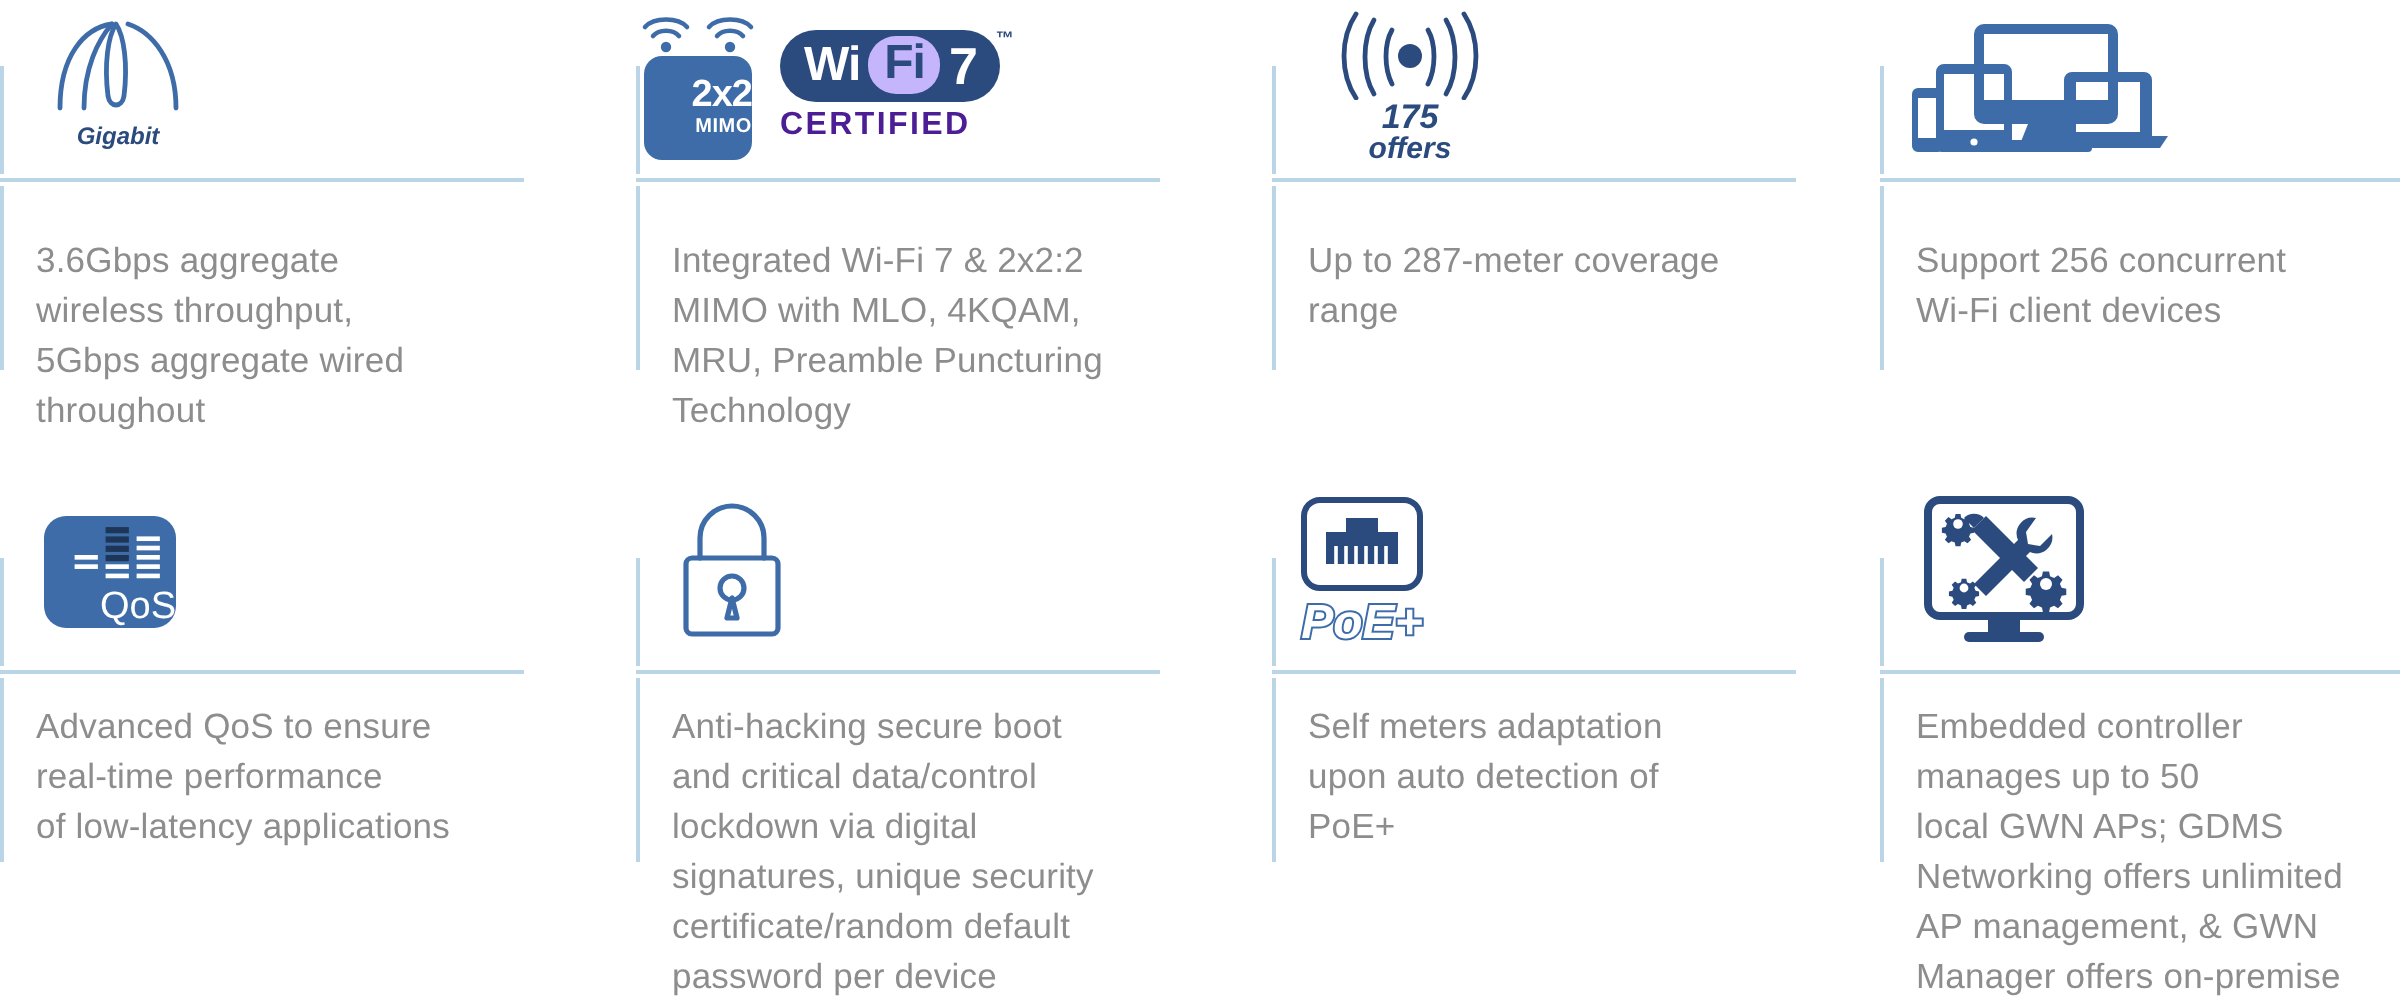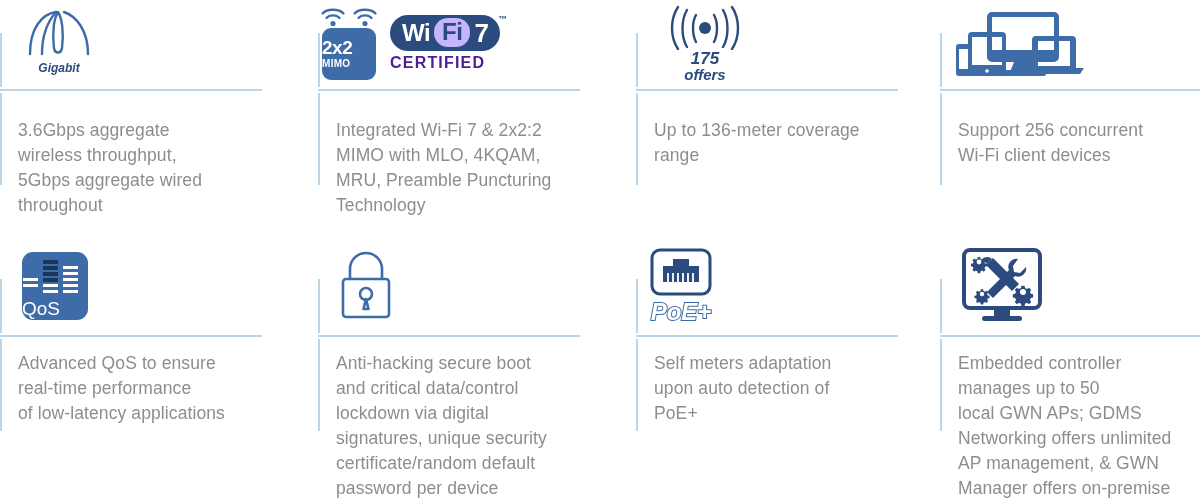--- a/index.html
+++ b/index.html
@@ -67,21 +67,21 @@
   .row2 .icon-area { top: 243px; }
   .row2 .card-text { top: 351px; }
 
   
   .badge-sq {
     background: #3d6ca8;
     border-radius: 9px;
     color: #ffffff;
     display: flex;
     flex-direction: column;
-    align-items: flex-start;
+    align-items: flex-end;
     justify-content: center;
   }
   .mimo-wrap { display: flex; flex-direction: column; align-items: center; }
   .mimo-arcs { display: flex; gap: 6px; margin-bottom: 1px; }
   .mimo-box {
     width: 54px; height: 52px;
   }
   .mimo-top { font-size: 19px; font-weight: bold; line-height: 20px; letter-spacing: -0.5px; }
   .mimo-bot { font-size: 10px; font-weight: bold; line-height: 12px; letter-spacing: 0.3px; }
 
@@ -134,21 +134,21 @@
   }
   .gigabit-label { font-size: 12px; line-height: 19px; margin-top: 1px; }
   .meters-num { font-size: 17px; line-height: 17px; }
   .meters-unit { font-size: 15px; line-height: 16px; }
   .poe-label {
     font-size: 24px; line-height: 26px; margin-top: 3px;
     color: #ffffff;
     -webkit-text-stroke: 2px #3d6ca8;
     paint-order: stroke fill;
   }
-  .qos-box { width: 66px; height: 68px; border-radius: 11px; padding-top: 4px; box-sizing: border-box; }
+  .qos-box { width: 66px; height: 56px; border-radius: 11px; padding-top: 4px; box-sizing: border-box; }
   .qos-label { font-size: 19px; line-height: 20px; font-weight: normal; margin-top: 1px; }
 </style>
 </head>
 <body>
 
 <div class="features-grid">
 
   <div class="feature-card row1" style="left:0px;top:0px;">
     <div class="card-rail top-rail"></div>
     <div class="card-rail bot-rail"></div>
@@ -232,21 +232,21 @@
             <path d="M57 6 C63 16, 63 33, 57 43"></path>
             <path d="M12 3 C4 15, 4 33, 12 45"></path>
             <path d="M66 3 C74 15, 74 33, 66 45"></path>
           </g>
           <circle cx="39" cy="24" r="6" fill="#2b4b7e"></circle>
         </svg>
         <div class="script-label meters-num">175</div>
         <div class="script-label meters-unit">offers</div>
       </div>
     </div>
-    <div class="card-text">Up to 136-meter coverage
+    <div class="card-text">Up to 287-meter coverage
 range</div>
   </div>
 
   <div class="feature-card row1" style="left:940px;top:0px;">
     <div class="card-rail top-rail"></div>
     <div class="card-rail bot-rail"></div>
     <div class="card-divider"></div>
     <div class="icon-area" style="left:16px;">
       <svg width="130" height="74" viewBox="0 0 130 74" aria-hidden="true">
         <g fill="#3d6ca8">

